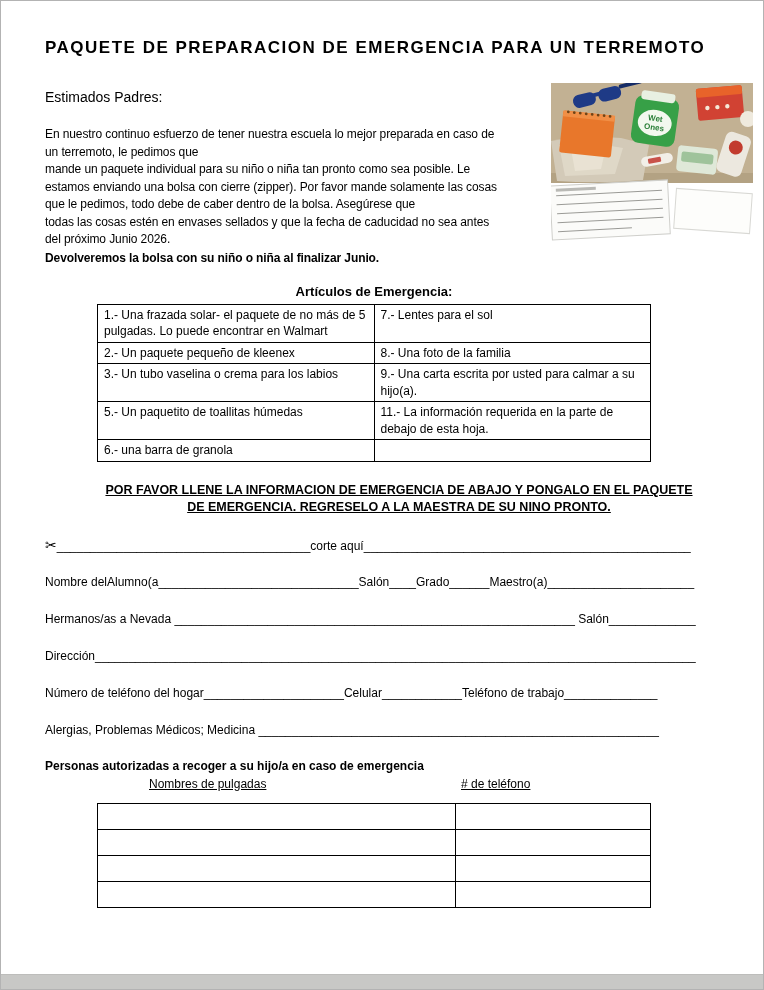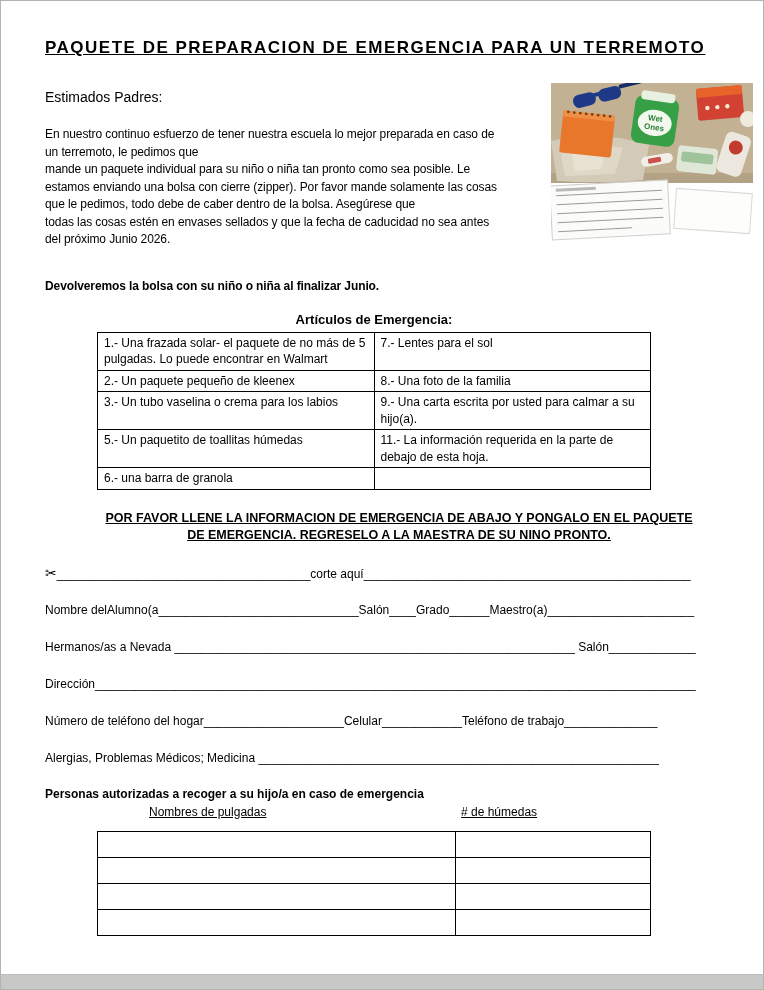--- a/index.html
+++ b/index.html
@@ -17,21 +17,20 @@
     border: 1px solid #b3b3b3;
     overflow: hidden;
   }
   .content { padding: 36px 10px 0 44px; }
 
   .title {
     font-size: 17px;
     font-weight: bold;
     letter-spacing: 1.5px;
     line-height: 22px;
-    text-decoration: underline;
   }
 
   .intro { margin-top: 30px; }
   .photo {
     float: right;
     width: 202px;
     height: 158px;
     margin: -6px 0 6px 8px;
   }
   .greeting { font-size: 14px; line-height: 17px; margin-bottom: 20px; }
@@ -39,21 +38,20 @@
     font-size: 12px;
     line-height: 17.5px;
     white-space: pre-line;
     letter-spacing: -0.1px;
   }
   .return-note {
     font-size: 12px;
     line-height: 18px;
     font-weight: bold;
     letter-spacing: -0.1px;
-    margin-top: 28px;
   }
 
   .items-heading {
     clear: both;
     margin-top: 16px;
     margin-left: 52px;
     width: 554px;
     text-align: center;
     font-size: 13px;
     font-weight: bold;
@@ -265,21 +263,21 @@
 
     <div class="formline">Nombre delAlumno(a______________________________Salón____Grado______Maestro(a)______________________</div>
     <div class="formline">Hermanos/as a Nevada ____________________________________________________________ Salón_____________</div>
     <div class="formline">Dirección__________________________________________________________________________________________</div>
     <div class="formline">Número de teléfono del hogar_____________________Celular____________Teléfono de trabajo______________</div>
     <div class="formline">Alergias, Problemas Médicos; Medicina ____________________________________________________________</div>
 
     <div class="auth-heading">Personas autorizadas a recoger a su hijo/a en caso de emergencia</div>
     <div class="auth-cols">
       <span class="col1">Nombres de pulgadas</span>
-      <span class="col2"># de húmedas</span>
+      <span class="col2"># de teléfono</span>
     </div>
 
     <table class="auth-table">
       <tbody>
         <tr>
           <td class="c1"></td>
           <td class="c2"></td>
         </tr>
         <tr>
           <td class="c1"></td>

